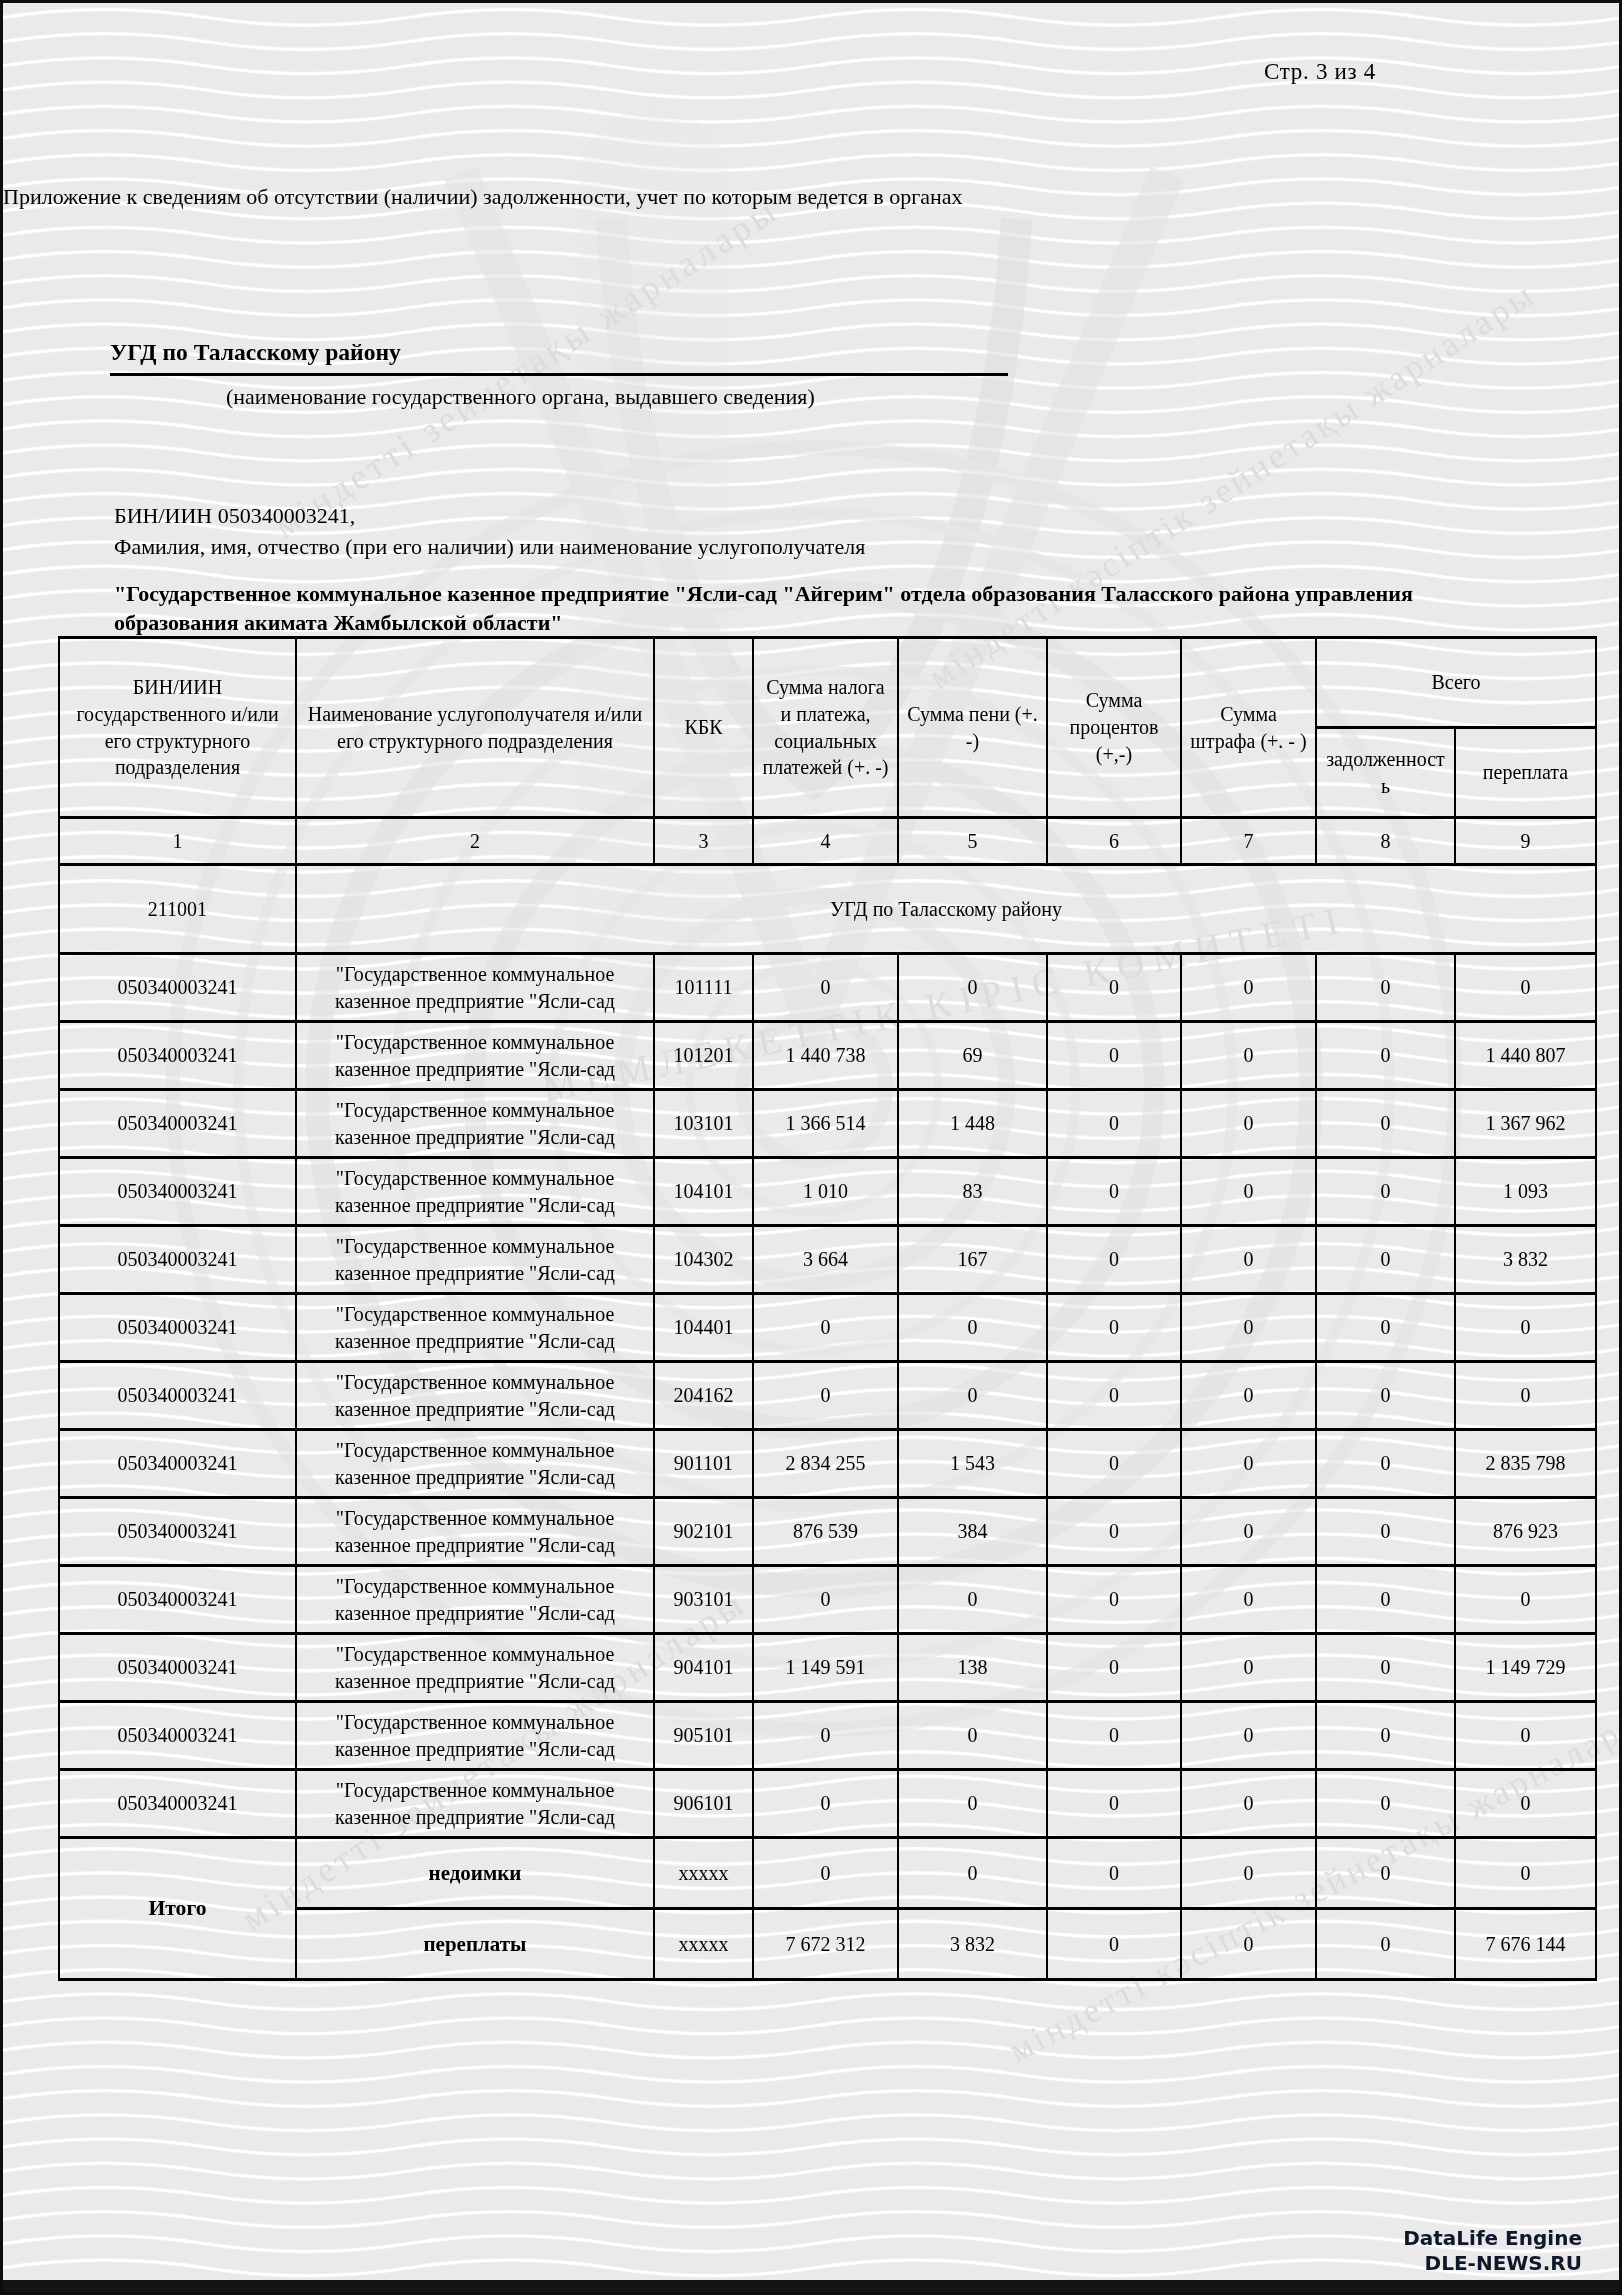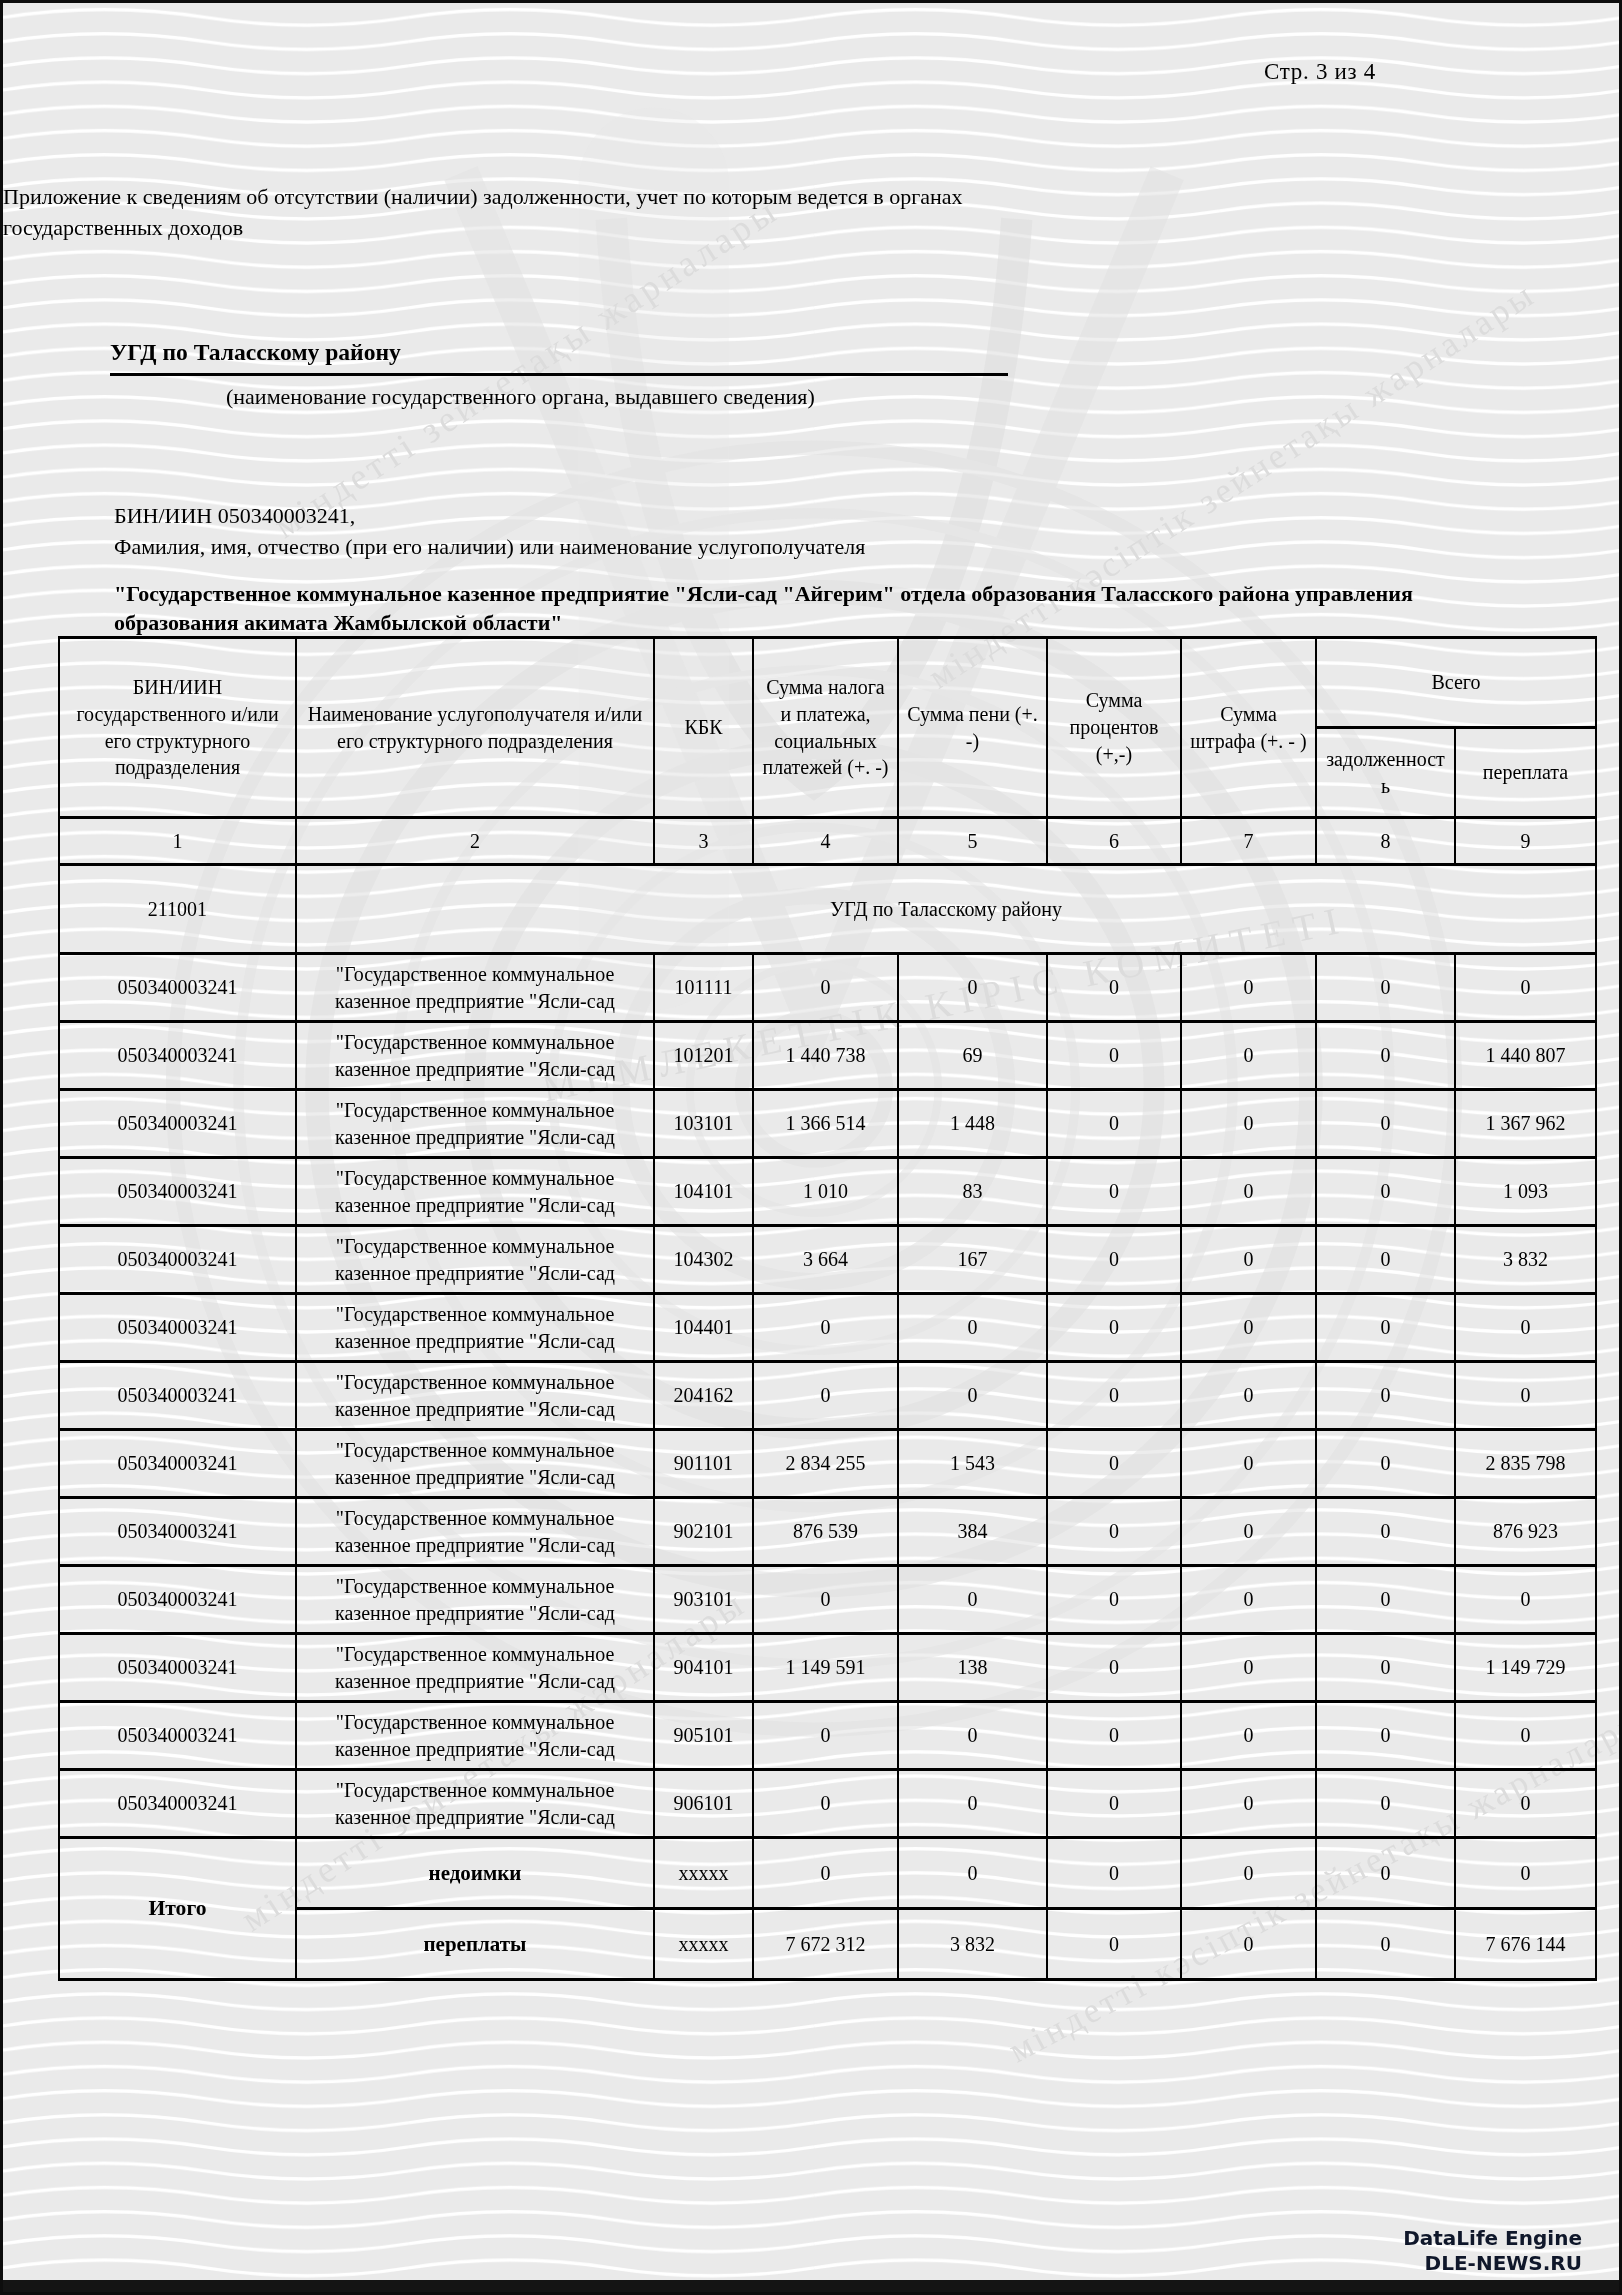--- a/index.html
+++ b/index.html
@@ -79,21 +79,20 @@
       <text transform="translate(1550 3150) rotate(-28)" font-size="54" letter-spacing="5">міндетті кәсіптік зейнетақы жарналары</text>
     </g>
   </svg>
 
   <div class="content">
 
     <div class="page-num">Стр. 3 из 4</div>
 
     <div class="doc-title">
       <div>Приложение к сведениям об отсутствии (наличии) задолженности, учет по которым ведется в органах</div>
-      <div>государственных доходов</div>
     </div>
 
     <div class="authority">УГД по Таласскому району</div>
     <div class="authority-hint">(наименование государственного органа, выдавшего сведения)</div>
 
     <div class="bin-line">БИН/ИИН 050340003241,</div>
     <div class="fio-line">Фамилия, имя, отчество (при его наличии) или наименование услугополучателя</div>
 
     <div class="org-name">"Государственное коммунальное казенное предприятие "Ясли-сад "Айгерим" отдела образования Таласского района управления образования акимата Жамбылской области"</div>
 

